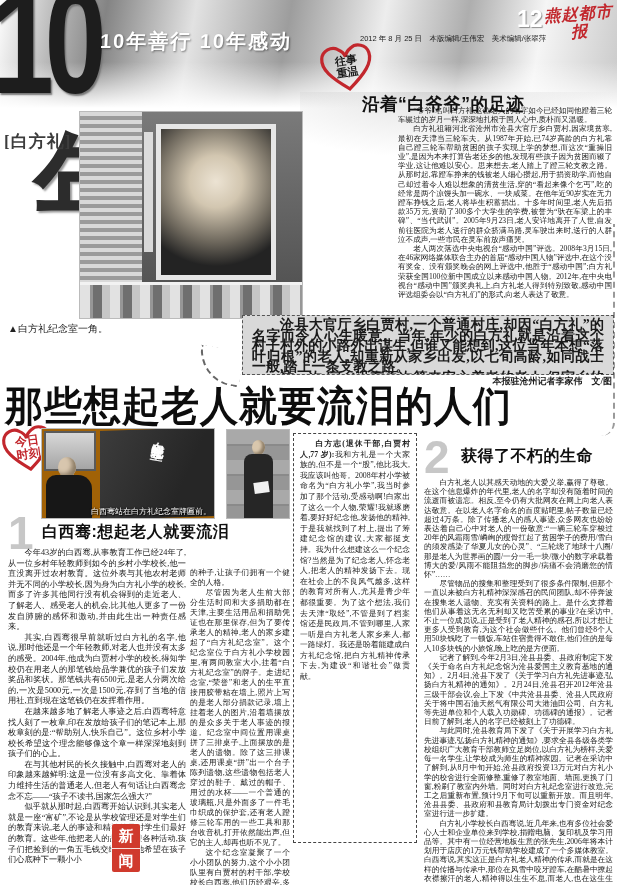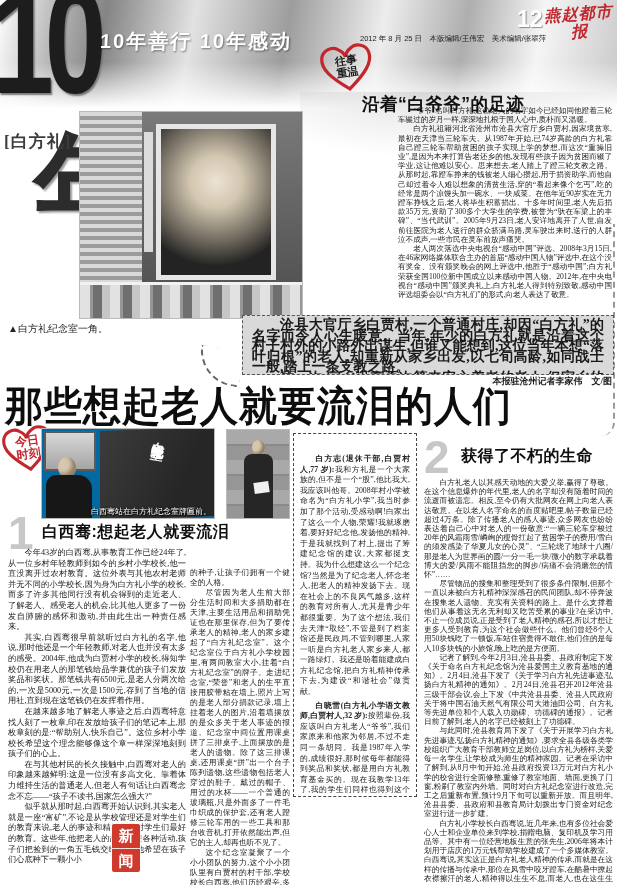--- a/index.html
+++ b/index.html
@@ -69,21 +69,21 @@
   .arrow1{left:198px;top:348px;width:44px;height:36px;border-bottom:2px dashed #666;
     border-left:2px dashed #666;border-bottom-left-radius:36px;transform:rotate(10deg);}
   .right-dash{right:2px;top:224px;width:14px;height:212px;border-right:2px dashed #9a9a9a;
     border-bottom-right-radius:18px;}
 
   
   .main-headline{left:5px;top:383px;width:560px;font:900 38px/42px "Liberation Sans",sans-serif;
     color:#0d0d0d;letter-spacing:1px;transform:scaleY(1.08);transform-origin:left top;white-space:nowrap;}
 
   
-  .photoB{left:42px;top:429px;width:172px;height:89px;background:#0369a1;overflow:hidden;box-shadow:0 0 0 1px #bbb;}
+  .photoB{left:42px;top:429px;width:172px;height:89px;background:#a16207;overflow:hidden;box-shadow:0 0 0 1px #bbb;}
   .photoB .window{position:absolute;left:2px;top:2px;width:52px;height:40px;background:
     linear-gradient(180deg,#d8d8d8,#a5a5a5);border:2px solid #5a5a5a;}
   .photoB .board{position:absolute;left:58px;top:0;right:0;height:100%;
     background:linear-gradient(115deg,#3c3c3c,#262626 70%);transform:skewY(-2deg);}
   .photoB .board-text{position:absolute;left:112px;top:3px;writing-mode:vertical-rl;
     font:700 13px/1 "Liberation Serif",serif;color:rgba(255,255,255,.92);transform:rotate(10deg);letter-spacing:1px;}
   .photoB .man-head{position:absolute;left:16px;top:28px;width:18px;height:20px;border-radius:50% 50% 45% 45%;
     background:#d8c6ae;box-shadow:inset -4px -3px 4px #8d7d66;}
   .photoB .man-body{position:absolute;left:4px;top:46px;width:46px;height:44px;border-radius:10px 14px 0 0;
     background:#171717;}
@@ -103,22 +103,22 @@
   .sec1-title{left:42px;top:524px;}
   .sec2-num{left:424px;top:434px;}
   .sec2-title{left:461px;top:448px;}
   .col{overflow:hidden;text-align:justify;}
   .col p{margin:0;}
   .col1{left:8px;top:548px;width:178px;height:335px;font-size:8.2px;line-height:10.6px;}
   .col2{left:190px;top:548px;width:100px;height:335px;font-size:7.8px;line-height:10px;margin-top:20px;}
   .col3{left:424px;top:478px;width:189px;height:405px;font-size:7.7px;line-height:9.2px;}
 
   
-  .quote-box{left:293px;top:433px;width:124px;height:364px;border:1.5px dashed #444;
-    padding:20px 6px;overflow:hidden;font-size:7.8px;line-height:10.6px;text-align:justify;color:#222;}
+  .quote-box{left:293px;top:433px;width:124px;height:410px;border:1.5px dashed #444;
+    padding:5px 6px;overflow:hidden;font-size:7.8px;line-height:10.6px;text-align:justify;color:#222;}
   .quote-box p{margin:0 0 3px 0;}
   .quote-box .spk{font-weight:700;}
 
   
   .news-stamp{left:112px;top:824px;width:28px;height:48px;background:#d03a2d;border-radius:2px;
     display:flex;flex-direction:column;z-index:5;box-shadow:0 0 0 1px rgba(255,255,255,.8);}
   .news-stamp span{flex:1;display:flex;align-items:center;justify-content:center;
     font:700 15px/1 "Liberation Sans",sans-serif;color:#fff;}
   .news-stamp span:first-child{border-bottom:1px solid rgba(255,255,255,.85);}
 </style>
@@ -212,23 +212,20 @@
   <div class="abs col col2">
     <p style="text-indent:0">的种子,让孩子们拥有一个健全的人格。</p>
     <p style="text-indent:2em">尽管因为老人生前大部分生活时间和大多捐助都在天津,主要生活用品和捐助凭证也在那里保存,但为了要传承老人的精神,老人的家乡建起了“白方礼纪念室”。这个纪念室位于白方礼小学校园里,有两间教室大小,挂着“白方礼纪念室”的牌子。走进纪念室,“荣誉”和老人的生平直接用胶带粘在墙上,照片上写的是老人部分捐款记录,墙上挂着老人的图片,沿着墙摆放的是众多关于老人事迹的报道。纪念室中间位置用课桌拼了三排桌子,上面摆放的是老人的遗物。除了这三排课桌,还用课桌“拼”出一个台子陈列遗物,这些遗物包括老人穿过的鞋子、戴过的帽子、用过的水杯——一个普通的玻璃瓶,只是外面多了一件毛巾织成的保护套,还有老人蹬修三轮车用的一些工具和那台收音机,打开依然能出声,但它的主人,却再也听不见了。</p>
     <p style="text-indent:2em">这个纪念室凝聚了一个小小团队的努力,这个小小团队里有白贾村的村干部,学校校长白西骞,他们历经艰辛,多次奔波,建成了这个纪念室,并被老人的精神力量所感染。</p>
   </div>
 
   <div class="abs quote-box">
     <p>
       <span class="spk">白方志</span><span class="spk">(退休干部,白贾村人,77 岁):</span><span>我和方礼是一个大家族的,但不是一个“股”,他比我大,我应该叫他哥。2008年村小学被命名为“白方礼小学”,我当时参加了那个活动,受感动啊!白家出了这么一个人物,荣耀!我就琢磨着,要好好纪念他,发扬他的精神,于是我就找到了村上,提出了筹建纪念馆的建议,大家都挺支持。我为什么想建这么一个纪念馆?当然是为了纪念老人,怀念老人,把老人的精神发扬下去。现在社会上的不良风气越多,这样的教育对所有人,尤其是青少年都很重要。为了这个想法,我们去天津“取经”,不管是到了档案馆还是民政局,不管到哪里,人家一听是白方礼老人家乡来人,都一路绿灯。我还是盼着能建成白方礼纪念馆,把白方礼精神传承下去,为建设“和谐社会”做贡献。</span>
     </p>
-    <p>
-      <span class="spk">白晓雷</span><span class="spk">(白方礼小学语文教师,白贾村人,32 岁):</span><span>按照辈份,我应该叫白方礼老人“爷爷”,我们家原来和他家为邻居,不过不走同一条胡同。我是1987年入学的,成绩很好,那时候每年都能得到奖品和奖状,都是用白方礼教育基金买的。现在我教学13年了,我的学生们同样也得到这个基金的帮助。虽然老爷子已经走了,但我们学校师生,包括村上的乡亲们,都对老人抱有一种最朴素的真情。</span>
-    </p>
   </div>
 
   <div class="abs sec-num sec2-num">2</div>
   <div class="abs sec-title sec2-title">获得了不朽的生命</div>
   <div class="abs col col3">
     <p style="text-indent:2em">白方礼老人以其感天动地的大爱义举,赢得了尊敬。在这个信息爆炸的年代里,老人的名字却没有随着时间的流逝而被遗忘。相反,至今仍有大批网友在网上向老人表达敬意。在以老人名字命名的百度贴吧里,帖子数量已经超过4万条。除了传播老人的感人事迹,众多网友也纷纷表达着自己心中对老人的一份敬意:“一辆三轮车穿梭过20年的风霜雨雪/嶙峋的瘦骨扛起了贫困学子的费用/雪白的须发感染了华夏儿女的心灵”、“三轮绕了地球十八圈/那是老人为世界画的圆/一分一毛一块/微小的数字承载着博大的爱/风雨不能阻挡您的脚步/病痛不会消磨您的情怀”……</p>
     <p style="text-indent:2em">尽管物品的搜集和整理受到了很多条件限制,但那个一直以来被白方礼精神深深感召的民间团队,却不停奔波在搜集老人遗物、充实有关资料的路上。是什么支撑着他们从事着这无名无利却又吃苦受累的事业?在采访中,不止一位成员说,正是受到了老人精神的感召,所以才想让更多人受到教育,为这个社会做些什么。他们曾经8个人用50块钱吃了一顿饭,车站住宿贵得不敢住,他们住的是每人10多块钱的小旅馆,晚上吃的是方便面。</p>
     <p style="text-indent:2em">记者了解到,今年2月3日,沧县县委、县政府制定下发《关于命名白方礼纪念馆为沧县爱国主义教育基地的通知》。2月4日,沧县下发了《关于学习白方礼先进事迹,弘扬白方礼精神的通知》。2月24日,沧县召开2012年沧县三级干部会议,会上下发《中共沧县县委、沧县人民政府关于将中国石油天然气有限公司大港油田公司、白方礼等先进单位和个人载入功勋碑、功德碑的通报》。记者日前了解到,老人的名字已经被刻上了功德碑。</p>
     <p style="text-indent:2em">与此同时,沧县教育局下发了《关于开展学习白方礼先进事迹,弘扬白方礼精神的通知》,要求全县各级各类学校组织广大教育干部教师立足岗位,以白方礼为榜样,关爱每一名学生,让学校成为师生的精神家园。记者在采访中了解到,从8月中旬开始,沧县政府投资13万元对白方礼小学的校舍进行全面修整,重修了教室地面、墙面,更换了门窗,粉刷了教室内外墙。同时对白方礼纪念室进行改造,完工之后重新布置,预计9月下旬可以重新开放。而且明年,沧县县委、县政府和县教育局计划拨出专门资金对纪念室进行进一步扩建。</p>
     <p style="text-indent:2em">白方礼小学校长白西骞说,近几年来,也有多位社会爱心人士和企业单位来到学校,捐赠电脑、复印机及学习用品等。其中有一位经营地板生意的张先生,2006年将本计划用于店庆的1万元钱帮助学校建成了一个多媒体教室。白西骞说,其实这正是白方礼老人精神的传承,而就是在这样的传播与传承中,那位在风雪中咬牙蹬车,在酷暑中撩起衣襟擦汗的老人,精神得以生生不息,而老人,也在这生生不息中,获得了不朽的生命。</p>

